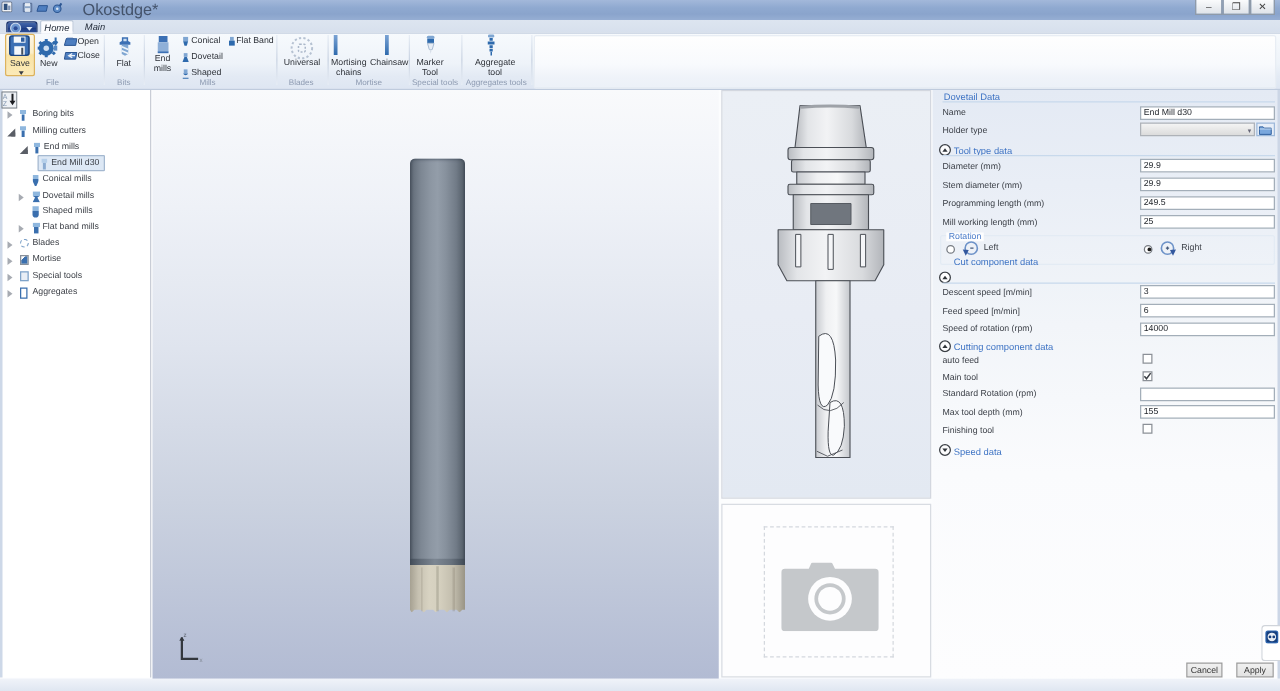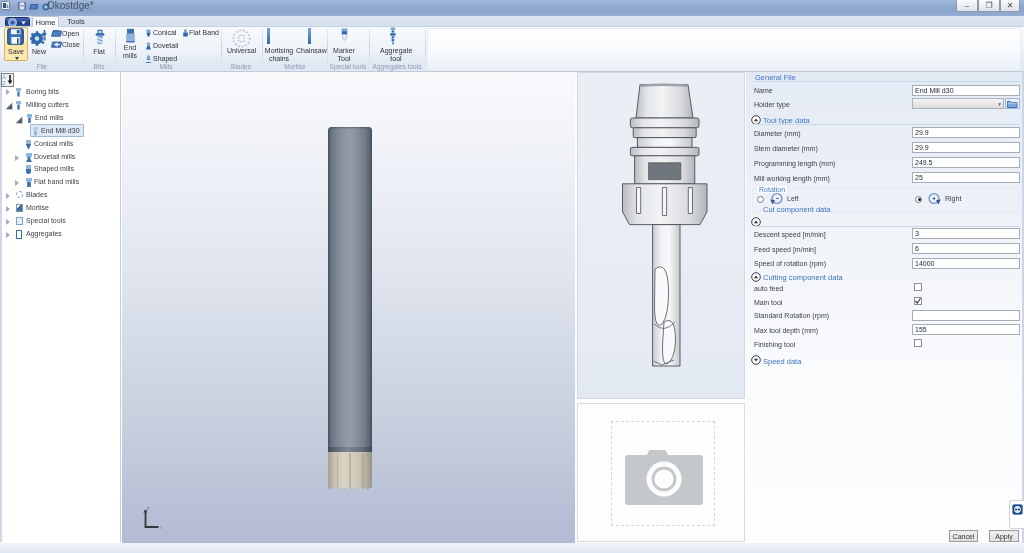--- a/index.html
+++ b/index.html
@@ -2,29 +2,29 @@
 <html><head>
 <meta charset="utf-8">
 <style>
   * { margin:0; padding:0; box-sizing:border-box; }
   html,body { width:1024px; height:553px; overflow:hidden; }
   body { font-family:"Liberation Sans", sans-serif; position:relative; background:#eef2f8; }
   .abs { position:absolute; }
   
   #titlebar { left:0; top:0; width:1024px; height:16px;
     background:linear-gradient(180deg,#a3b8da 0%, #8fa9d0 40%, #8aa4cc 70%, #96aed3 100%); }
-  #title-text { left:47px; top:0px; font-size:10px; color:#44536b; }
+  #title-text { left:66px; top:0px; font-size:13px; color:#44536b; }
   .winbtn { top:0; height:12px; width:22px; background:linear-gradient(180deg,#fafbfc,#e9ecf0 60%,#dfe3e9);
     border:1px solid #8e9aa9; border-top:none; color:#444; font-size:8px; text-align:center; line-height:11px; }
   
   #tabrow { left:0; top:16px; width:1024px; height:10px; background:linear-gradient(180deg,#dde5f0,#d7e0ed); }
   #appbtn { left:5px; top:16.5px; width:25px; height:11px; border-radius:2.5px;
     background:linear-gradient(180deg,#4568ab 0%,#2a4a92 45%,#1e3c82 50%,#30529c 100%);
     border:1px solid #17306b; }
-  .tab { top:16px; height:10px; font-size:7.5px; color:#1f2836; text-align:center; line-height:11px; }
+  .tab { top:16px; height:10px; font-size:7.5px; color:#1f2836; text-align:center; line-height:11px;font-style:italic; }
   #tab-home { left:32px; width:27px; background:#fbfcfe; border:1px solid #bac7d8; border-bottom:none; border-radius:2px 2px 0 0; }
   #tab-tools { left:64px; width:24px; }
   
   #ribbon { left:0; top:26px; width:1024px; height:46px;
     background:linear-gradient(180deg,#f7fafd 0%, #eef3f9 55%, #e3eaf4 78%, #dee6f2 100%);
     border-bottom:1px solid #bfcbdd; }
   .gsep { top:28px; width:1px; height:40px; background:linear-gradient(180deg,#e7edf5,#c9d3e2 50%,#e7edf5); }
   .glabel { top:62.5px; font-size:6.5px; color:#8d9ab1; text-align:center; }
   .btnlabel { font-size:7px; color:#2d3138; text-align:center; line-height:7.5px; }
   .smalllabel { font-size:7px; color:#2d3138; }
@@ -111,21 +111,21 @@
   <div class="abs winbtn" style="left:1000px;width:20px;">✕</div>
   <div class="abs" id="tabrow"></div>
   <div class="abs" id="appbtn">
     <svg class="abs" style="left:2px;top:0.5px" width="21" height="9" viewBox="0 0 21 9">
       <circle cx="4.5" cy="4.5" r="4" fill="#6d96cf" stroke="#c9d8ec" stroke-width="0.9"></circle>
       <circle cx="4.5" cy="4.5" r="1.6" fill="#2c4c96"></circle>
       <path d="M13 3.5 h5 L15.5 6.5 z" fill="#dfe8f4"></path>
     </svg>
   </div>
   <div class="abs tab" id="tab-home">Home</div>
-  <div class="abs tab" id="tab-tools">Tools</div>
+  <div class="abs tab" id="tab-tools">Main</div>
   <div class="abs" id="ribbon"></div>
   <div class="abs" style="left:0;top:25.5px;width:1024px;height:1px;background:#c5d0e0;"></div>
   <div class="abs" style="left:33px;top:25px;width:25px;height:2px;background:#fbfcfe;"></div>
   <div class="abs" id="savebtn"></div>
 
   <svg class="abs" style="left:7px;top:28px" width="17" height="17" viewBox="0 0 17 17">
     <rect x="0.8" y="0.8" width="15.4" height="15.4" rx="1.8" fill="#3c70b4" stroke="#1d4683" stroke-width="1.3"></rect>
     <rect x="4" y="1.2" width="9.4" height="5" fill="#f3f7fb"></rect>
     <rect x="9.8" y="2" width="2.8" height="3.4" fill="#2d5c9e"></rect>
     <rect x="4.4" y="9" width="8.4" height="6.8" fill="#f3f7fb"></rect>
@@ -374,21 +374,21 @@
 
   <div class="abs" style="left:1009px;top:500px;width:15px;height:29px;background:#fff;border:1px solid #d0d4da;border-radius:3px 0 0 3px;border-right:none;z-index:9"></div>
   <svg class="abs" style="left:1012px;top:504px;z-index:10" width="11" height="11" viewBox="0 0 11 11">
     <rect x="0.3" y="0.3" width="10.4" height="10.4" rx="2" fill="#2e66b0"></rect>
     <rect x="1.2" y="1.2" width="8.6" height="8.6" rx="1.5" fill="#173f7d"></rect>
     <circle cx="5.5" cy="5.5" r="3.4" fill="#e8edf4"></circle>
     <circle cx="4" cy="5.5" r="1.1" fill="#173f7d"></circle>
     <circle cx="7" cy="5.5" r="1.1" fill="#173f7d"></circle>
   </svg>
   <div class="abs" id="rightpanel">
-    <div class="sechead" style="left:9px;top:1px">General File</div>
+    <div class="sechead" style="left:9px;top:1px">Dovetail Data</div>
     <div class="secline" style="left:8px;top:8.5px;width:266px"></div>
     <div class="flabel" style="top:14.5px">Name</div>
     <div class="tbox" style="top:12.5px">End Mill d30</div>
     <div class="flabel" style="top:28.5px">Holder type</div>
     <div class="combo" style="left:166px;top:26px;width:92px;height:11px">
       <span class="carr">▾</span>
     </div>
     <div class="fbtn" style="left:259px;top:26px;width:15px;height:11px">
       <svg width="11" height="8" viewBox="0 0 11 8" style="margin-top:1px">
         <path d="M0.5 1.5 h3 l1 1 h5.5 v5 h-9.5 z" fill="#79a7dd" stroke="#2d5e9e" stroke-width="0.8"></path>

